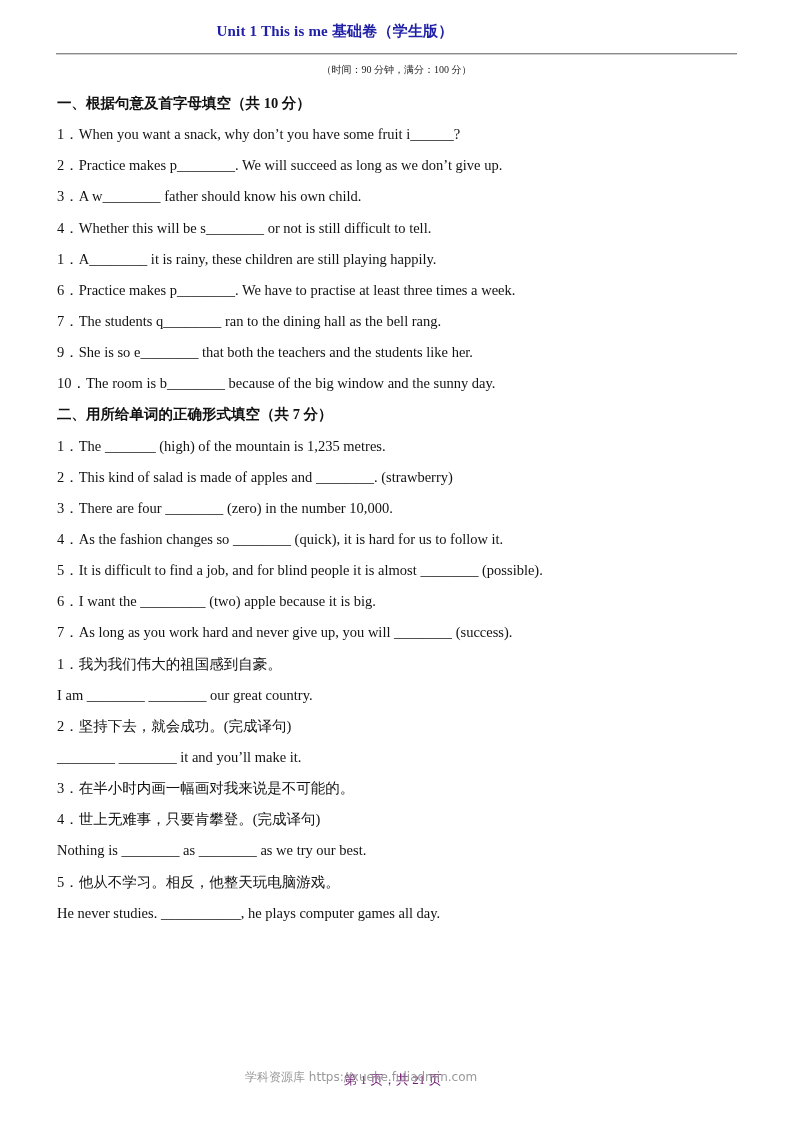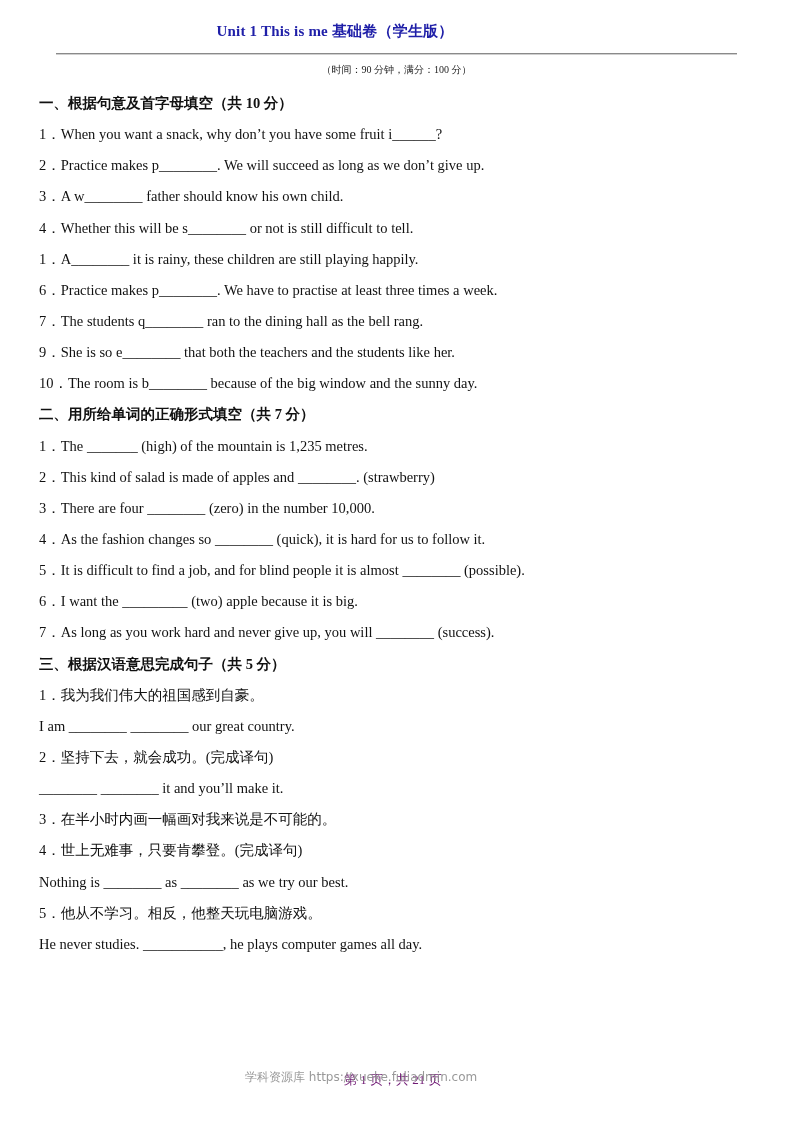--- a/index.html
+++ b/index.html
@@ -40,21 +40,21 @@
       top: 63px;
       left: 0;
       width: 793px;
       text-align: center;
       font-size: 10px;
       color: #222;
     }
     .content {
       position: absolute;
       top: 92px;
-      left: 39px;
+      left: 57px;
       width: 690px;
     }
     .line {
       height: 31.15px;
       line-height: 22px;
       font-size: 14.5px;
       white-space: nowrap;
     }
     .section-heading {
       font-weight: bold;
@@ -101,21 +101,20 @@
 
   <div class="line section-heading">二、用所给单词的正确形式填空（共 7 分）</div>
   <div class="line">1．The  _______  (high) of the mountain is 1,235 metres.</div>
   <div class="line">2．This kind of salad is made of apples and  ________. (strawberry)</div>
   <div class="line">3．There are four  ________  (zero) in the number 10,000.</div>
   <div class="line">4．As the fashion changes so  ________  (quick), it is hard for us to follow it.</div>
   <div class="line">5．It is difficult to find a job, and for blind people it is almost  ________  (possible).</div>
   <div class="line">6．I want the  _________  (two) apple because it is big.</div>
   <div class="line">7．As long as you work hard and never give up, you will  ________  (success).</div>
 
-  <div class="line section-heading">三、根据汉语意思完成句子（共 5 分）</div>
   <div class="line">1．我为我们伟大的祖国感到自豪。</div>
   <div class="line">I am  ________  ________  our great country.</div>
   <div class="line">2．坚持下去，就会成功。(完成译句)</div>
   <div class="line">________  ________  it and you’ll make it.</div>
   <div class="line">3．在半小时内画一幅画对我来说是不可能的。</div>
   <div class="line">4．世上无难事，只要肯攀登。(完成译句)</div>
   <div class="line">Nothing is  ________  as  ________  as we try our best.</div>
   <div class="line">5．他从不学习。相反，他整天玩电脑游戏。</div>
   <div class="line">He never studies.  ___________, he plays computer games all day.</div>
 </div>

